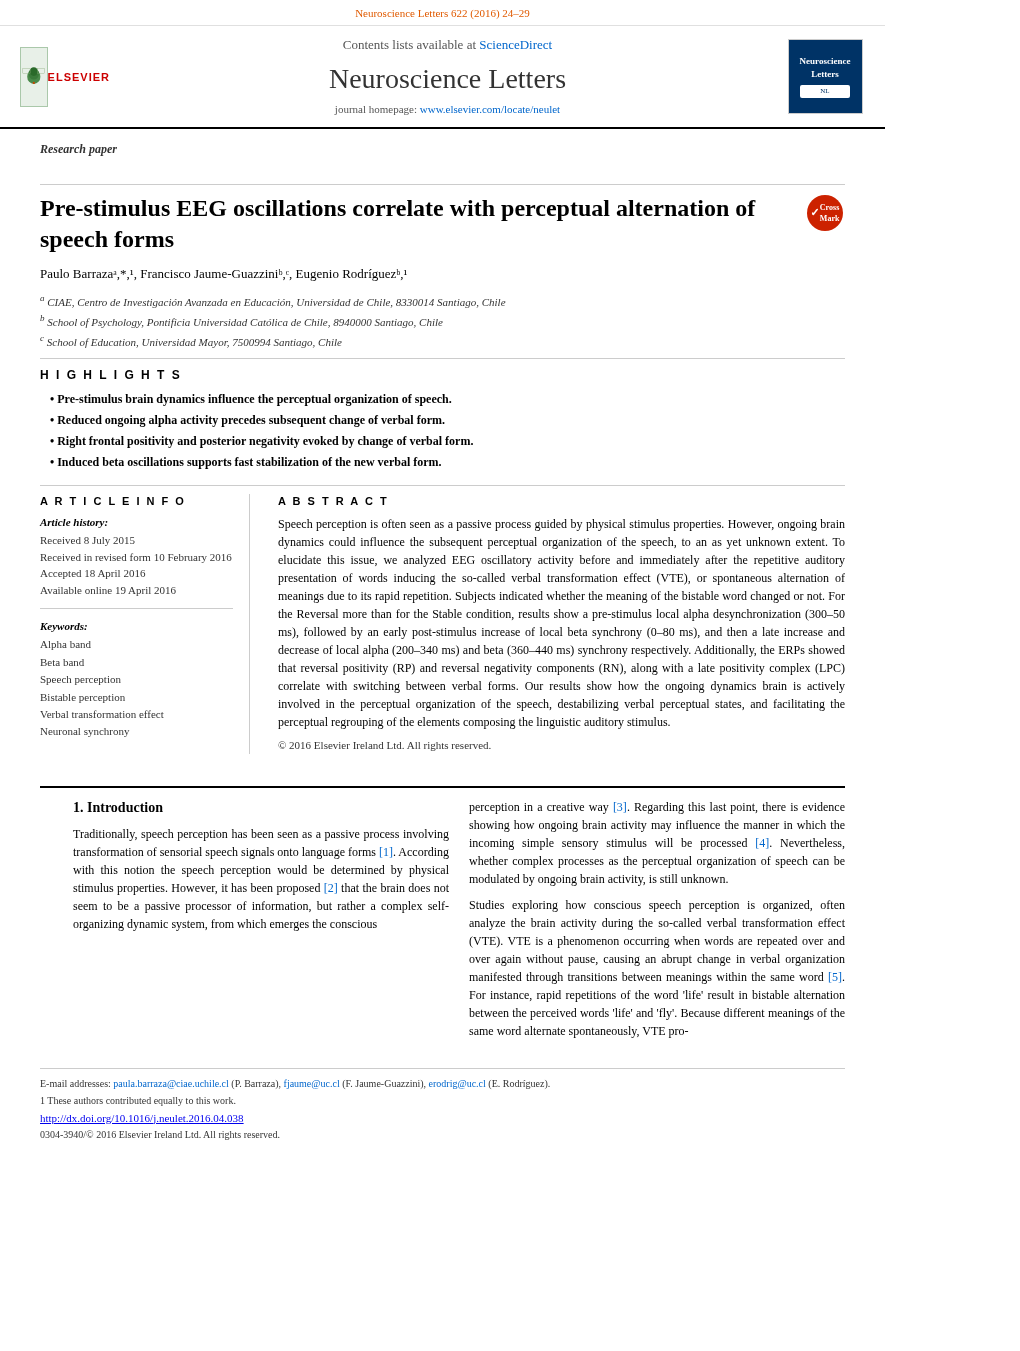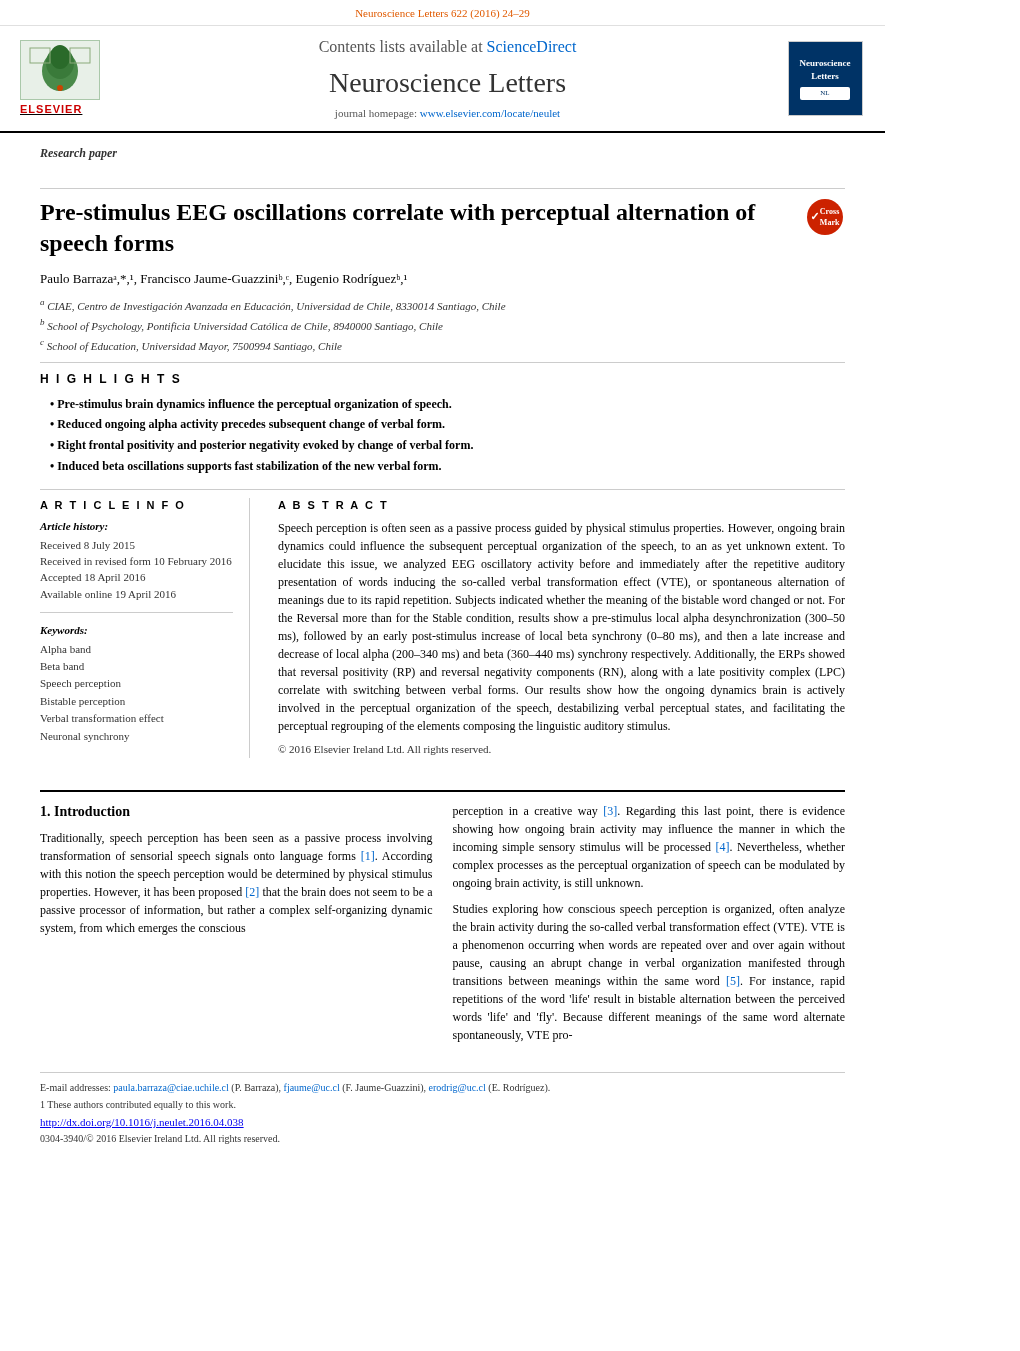--- a/index.html
+++ b/index.html
@@ -29,23 +29,22 @@
     .journal-header {
       display: flex;
       align-items: center;
       padding: 10px 20px;
       border-bottom: 2px solid #000;
     }
     .elsevier-logo {
       width: 90px;
       flex-shrink: 0;
       display: flex;
-      flex-direction: column;
-      align-items: flex-start;
-      text-decoration: underline;
+      flex-direction: row;
+      align-items: center;
     }
     .elsevier-logo .logo-image {
       width: 80px;
       height: 60px;
       background: #e8f0e8;
       border: 1px solid #aac8aa;
       position: relative;
       overflow: hidden;
       display: flex;
       align-items: center;
@@ -62,21 +61,21 @@
       letter-spacing: 1px;
       margin-top: 2px;
       font-family: Arial, sans-serif;
     }
     .journal-center {
       flex: 1;
       text-align: center;
       padding: 0 20px;
     }
     .science-direct-link {
-      font-size: 16px;
+      font-size: 13px;
       color: #555;
       margin-bottom: 4px;
     }
     .science-direct-link a {
       color: #0066cc;
       text-decoration: none;
     }
     .journal-title {
       font-size: 28px;
       font-weight: normal;
@@ -282,20 +281,21 @@
     
     .body-section {
       margin-top: 10px;
     }
     .body-two-col {
       display: flex;
       gap: 20px;
     }
     .body-left {
       flex: 1;
+      margin-left: 33px;
     }
     .body-right {
       flex: 1;
     }
     .section-heading {
       font-size: 14px;
       font-weight: bold;
       margin-bottom: 8px;
       color: #000;
     }

